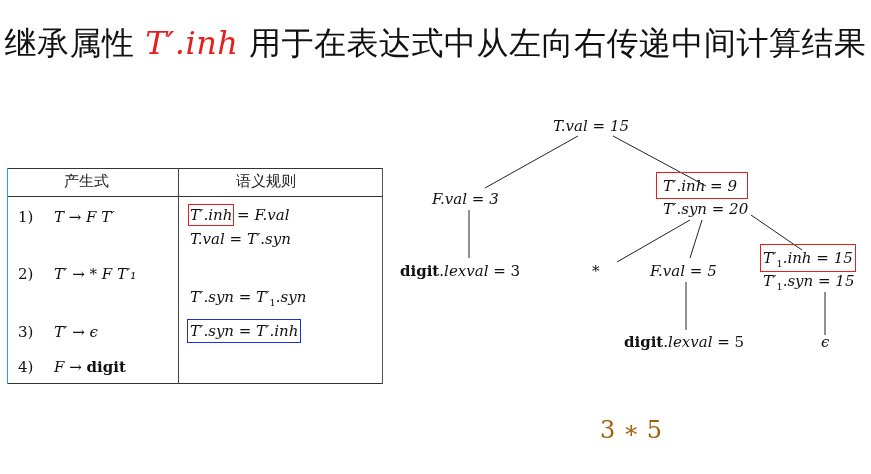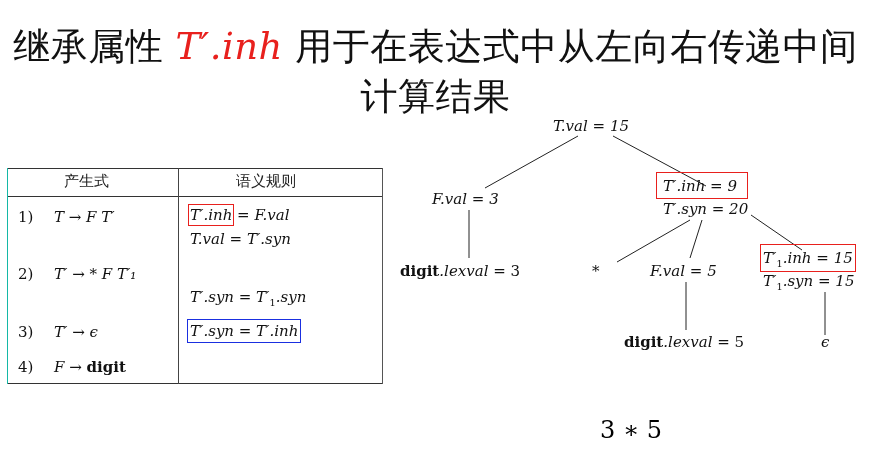--- a/index.html
+++ b/index.html
@@ -1,39 +1,39 @@
 <!DOCTYPE html>
 <html><head>
 <meta charset="utf-8">
 <style>
   html, body { margin:0; padding:0; }
   body { width:871px; height:474px; background:#ffffff; position:relative; overflow:hidden;
          font-family:"DejaVu Serif", serif; color:#111; }
   .title { position:absolute; left:0; top:22px; width:871px; text-align:center;
-           font-size:37px; font-family:"DejaVu Sans", sans-serif; color:#111; letter-spacing:0.5px; }
+           font-size:32px; font-family:"DejaVu Sans", sans-serif; color:#111; letter-spacing:0.5px; }
   .title .math { font-family:"DejaVu Serif", serif; font-style:italic; color:#e8201d; }
   .m { font-family:"DejaVu Serif", serif; font-style:italic; }
   .b { font-weight:bold; font-style:normal; }
   sub { font-size:0.65em; font-style:normal; }
 
   
   .tbl { position:absolute; left:7px; top:168px; width:374px; height:216px;
          border-left:1px solid #14b8a6; border-right:1px solid #555; }
   .tbl .hline { position:absolute; left:0; width:374px; height:1px; background:#333; }
   .tbl .vline { position:absolute; left:170px; top:0; width:1px; height:216px; background:#444; }
   .tbl .hdr { position:absolute; top:4px; font-family:"DejaVu Sans", sans-serif; font-size:15px; color:#222; }
   .cell { position:absolute; font-size:15px; white-space:nowrap; }
   .box-red { outline:1.5px solid #e8201d; outline-offset:1px; }
   .box-blue { outline:1.5px solid #1a2fe0; outline-offset:2px; }
 
   
   svg.edges { position:absolute; left:0; top:0; }
   .node { position:absolute; font-size:15px; white-space:nowrap; font-family:"DejaVu Serif", serif; }
   .redbox { position:absolute; border:1.5px solid #e8201d; }
-  .expr { position:absolute; left:600px; top:416px; font-size:24px; color:#000000; font-family:"DejaVu Serif", serif;text-align:right; }
+  .expr { position:absolute; left:600px; top:416px; font-size:24px; color:#a16207; font-family:"DejaVu Serif", serif;text-align:right; }
 </style>
 </head>
 <body>
 
 <div class="title">
   <span>继承属性 </span><span class="math">T′.inh</span><span> 用于在表达式中从左向右传递中间计算结果</span>
 </div>
 
 <div class="tbl">
   <div class="hline" style="top:0"></div>

